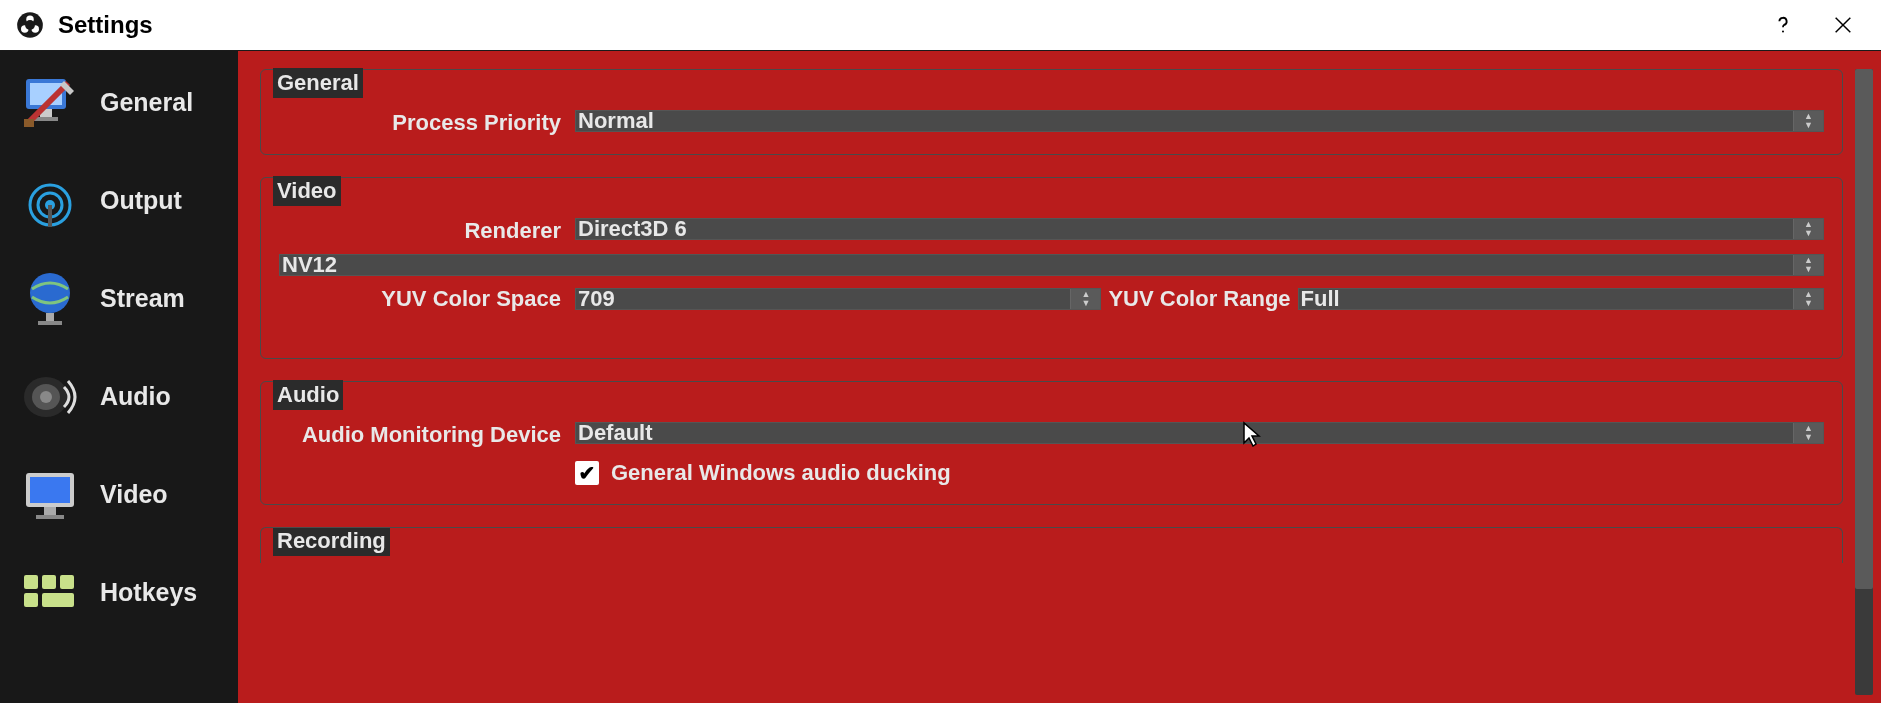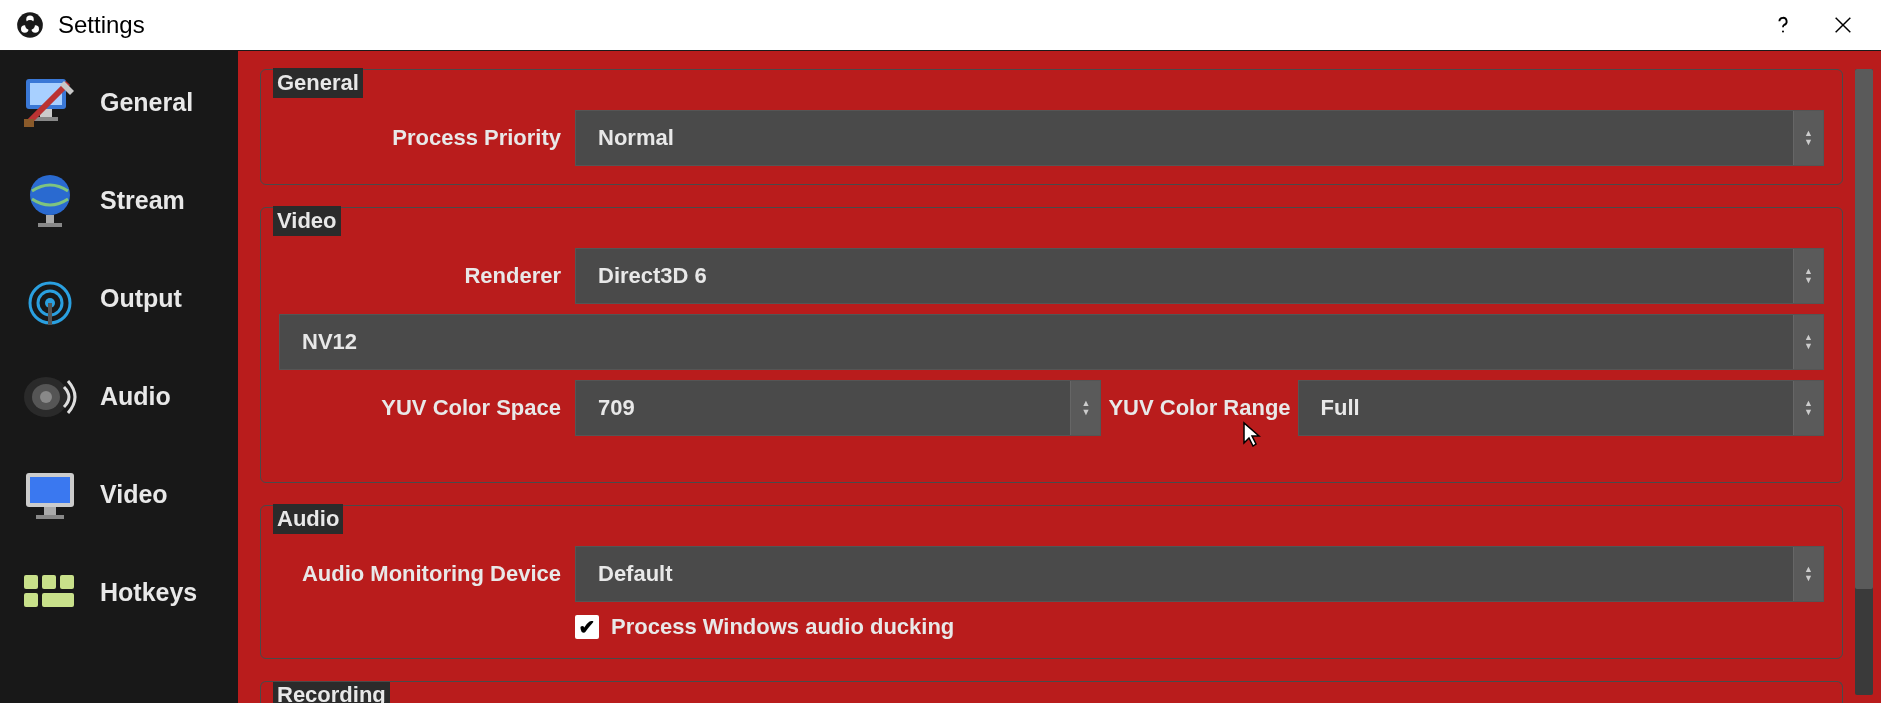--- a/index.html
+++ b/index.html
@@ -2,21 +2,21 @@
 <html><head>
 <meta charset="utf-8">
 <style>
   * { box-sizing: border-box; margin: 0; padding: 0; font-family: "Segoe UI", Tahoma, sans-serif; }
   html, body { width: 1881px; height: 703px; overflow: hidden; background: #2b2b2b; color: #e8e8e8; }
   .titlebar {
     width: 100%; height: 50px; background: #ffffff; display: flex; align-items: center;
     padding: 0 8px; color: #000;
   }
   .titlebar .app-icon { width: 28px; height: 28px; margin-right: 14px; margin-left: 8px; }
-  .titlebar .title-text { font-size: 24px; font-weight: 400; flex: 0 0 auto; }
+  .titlebar .title-text { font-size: 24px; font-weight: 700; flex: 0 0 auto; }
   .titlebar .spacer { flex: 1 1 auto; }
   .titlebar .win-btn { width: 60px; height: 50px; display:flex; align-items:center; justify-content:center; font-size: 24px; }
   .divider { width: 100%; height: 1px; background: #1a1a1a; }
   .body {
     display: flex; width: 100%; height: calc(703px - 51px);
     background: #b91c1c;
     font-weight: bold;
   }
   .sidebar {
     width: 238px; background: #181818; padding: 16px 0 0 0;
@@ -41,28 +41,28 @@
   .group {
     border: 1px solid #4a4a4a; border-radius: 6px; margin-bottom: 22px; padding: 0 18px 18px 18px;
     position: relative;
   }
   .group-title {
     font-size: 22px; color: #e8e8e8; background: #2b2b2b;
     position: relative; top: -2px; display: inline-block; padding: 0 4px; margin-left: -6px;
     height: 30px; line-height: 30px;
   }
   .form-row {
-    display: flex; align-items: center; margin-top: 10px; gap: 14px;
+    display: flex; align-items: flex-start; margin-top: 10px; gap: 14px;
   }
   .form-label {
     width: 282px; text-align: right; font-size: 22px; color: #e8e8e8; flex: 0 0 282px;
   }
   .select {
-    flex: 1 1 auto; height: 56px; background: #4a4a4a; border: 1px solid #555;
-    display: flex; align-items: center; padding: 0 22px; font-size: 22px; position: relative;
+    flex: 1 1 auto; height: 22px; background: #4a4a4a; border: 1px solid #555;
+    display: flex; align-items: center; padding: 0 2px; font-size: 22px; position: relative;
     color: #e8e8e8;
   }
   .select .spinner {
     position: absolute; right: 0; top: 0; bottom: 0; width: 30px;
     background: #5a5a5a; border-left: 1px solid #666;
     display: flex; flex-direction: column; align-items: center; justify-content: center;
   }
   .spinner-arrow { font-size: 9px; line-height: 9px; color: #ccc; }
   .row-inline { display: flex; align-items: center; gap: 3px; flex: 1 1 auto; }
   .inline-label { font-size: 22px; white-space: nowrap; padding: 0 4px; }
@@ -131,39 +131,39 @@
           <rect x="4" y="46" width="10" height="8" fill="#8a5a2a"></rect>
           <polygon points="44,8 54,18 50,22 40,12" fill="#c8c8c8"></polygon>
         </svg>
       </span>
       <span>General</span>
     </div>
 
     <div class="side-item">
       <span class="side-icon">
         <svg viewBox="0 0 60 58" width="60" height="58">
+          <circle cx="30" cy="34" r="5" fill="#2aa0e0"></circle>
+          <circle cx="30" cy="34" r="12" stroke="#2aa0e0" stroke-width="3" fill="none"></circle>
+          <circle cx="30" cy="34" r="20" stroke="#2aa0e0" stroke-width="3" fill="none"></circle>
+          <line x1="30" y1="34" x2="30" y2="56" stroke="#555" stroke-width="4"></line>
+        </svg>
+      </span>
+      <span>Output</span>
+    </div>
+
+    <div class="side-item">
+      <span class="side-icon">
+        <svg viewBox="0 0 60 58" width="60" height="58">
           <circle cx="30" cy="24" r="20" fill="#2a6ad0"></circle>
           <path d="M12 20 Q30 8 48 20 M12 28 Q30 40 48 28" stroke="#7fc47f" stroke-width="3" fill="none"></path>
           <rect x="26" y="44" width="8" height="8" fill="#aaa"></rect>
           <rect x="18" y="52" width="24" height="4" fill="#888"></rect>
         </svg>
       </span>
       <span>Stream</span>
-    </div>
-
-    <div class="side-item">
-      <span class="side-icon">
-        <svg viewBox="0 0 60 58" width="60" height="58">
-          <circle cx="30" cy="34" r="5" fill="#2aa0e0"></circle>
-          <circle cx="30" cy="34" r="12" stroke="#2aa0e0" stroke-width="3" fill="none"></circle>
-          <circle cx="30" cy="34" r="20" stroke="#2aa0e0" stroke-width="3" fill="none"></circle>
-          <line x1="30" y1="34" x2="30" y2="56" stroke="#555" stroke-width="4"></line>
-        </svg>
-      </span>
-      <span>Output</span>
     </div>
 
     <div class="side-item">
       <span class="side-icon">
         <svg viewBox="0 0 60 58" width="60" height="58">
           <ellipse cx="26" cy="30" rx="22" ry="20" fill="#2a2a2a"></ellipse>
           <ellipse cx="26" cy="30" rx="14" ry="13" fill="#555"></ellipse>
           <circle cx="26" cy="30" r="6" fill="#888"></circle>
           <path d="M44 20 Q54 30 44 40" stroke="#ddd" stroke-width="3" fill="none"></path>
           <path d="M48 14 Q62 30 48 46" stroke="#ddd" stroke-width="3" fill="none"></path>
@@ -271,21 +271,21 @@
             <span>Default</span>
             <span class="spinner">
               <span class="spinner-arrow">▲</span>
                 <span class="spinner-arrow">▼</span>
             </span>
           </div>
         </div>
 
         <div class="checkbox-row">
           <span class="checkbox">✔</span>
-          <span>Process Windows audio ducking</span>
+          <span>General Windows audio ducking</span>
         </div>
       </fieldset>
 
       <div class="group-partial">
         <span class="group-title">Recording</span>
       </div>
 
       <span class="cursor">
         <svg width="20" height="26" viewBox="0 0 20 26">
           <polygon points="2,2 2,22 7,17 11,25 14,23 10,15 17,15" fill="#fff" stroke="#000" stroke-width="1.5"></polygon>

